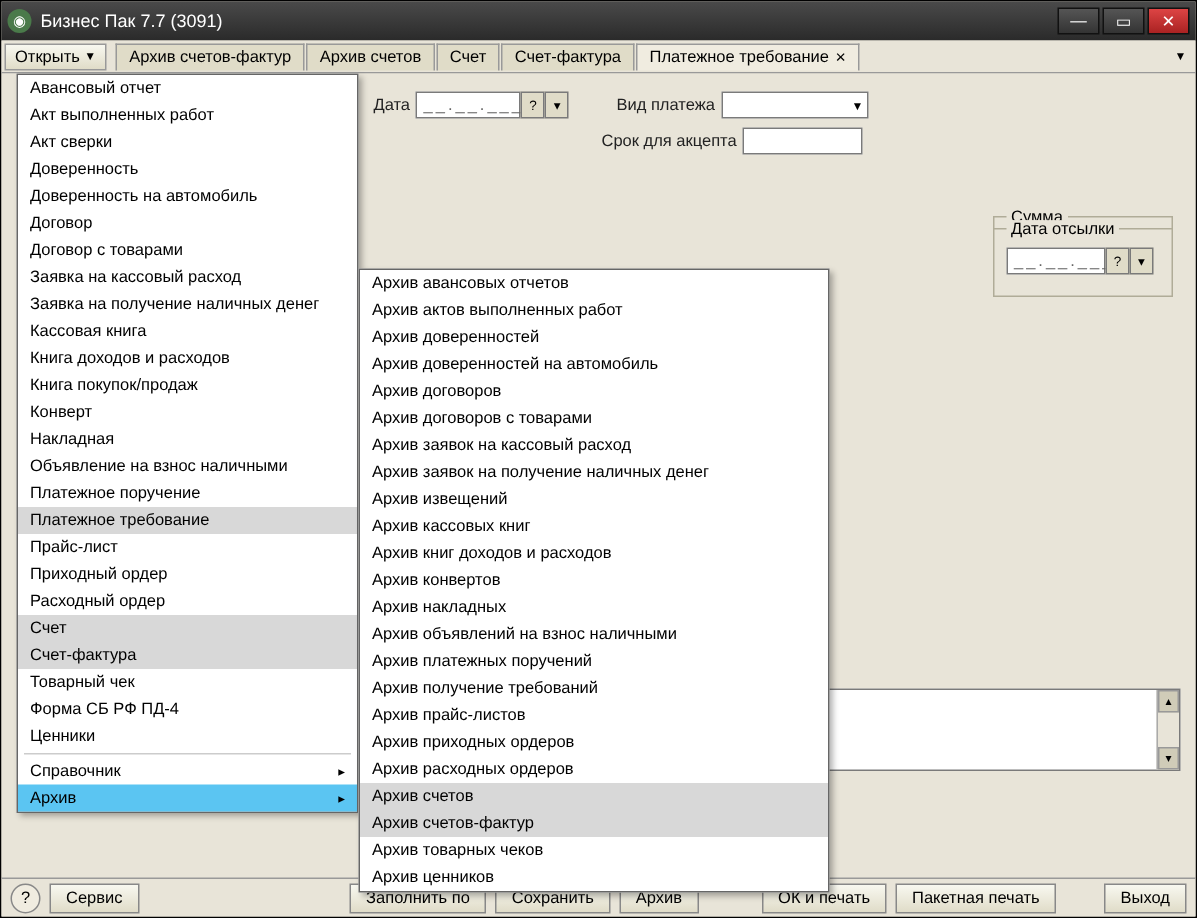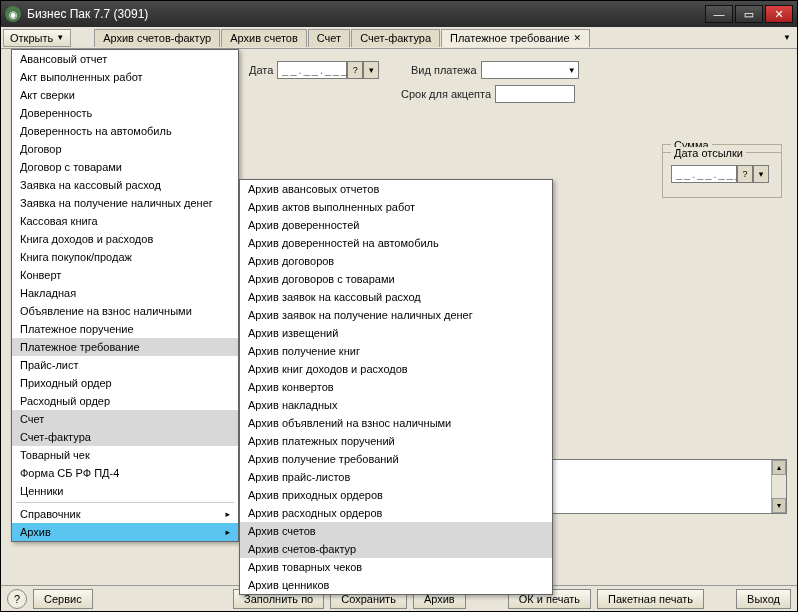--- a/index.html
+++ b/index.html
@@ -5,21 +5,21 @@
 * { margin: 0; padding: 0; box-sizing: border-box; font-family: Tahoma, Arial, sans-serif; font-size: 11px; }
 body { background: #000; width: 798px; height: 612px; overflow: hidden; }
 .window { width: 798px; height: 612px; background: #e8e4d8; border: 1px solid #000; position: relative; }
 .titlebar { height: 26px; background: linear-gradient(#4a4a4a, #2a2a2a); display: flex; align-items: center; padding: 0 4px; color: #fff; }
 .titlebar-icon { width: 16px; height: 16px; background: #4a7a4a; border-radius: 50%; margin-right: 6px; display: flex; align-items: center; justify-content: center; font-size: 10px; }
 .titlebar-title { flex: 1; font-size: 12px; }
 .win-btns { display: flex; gap: 2px; }
 .win-btn { width: 28px; height: 18px; background: linear-gradient(#555,#333); border: 1px solid #111; color: #fff; display: flex; align-items: center; justify-content: center; font-size: 11px; cursor: pointer; }
 .win-btn.close { background: linear-gradient(#d44,#a22); }
 .toolbar { height: 22px; background: #e8e4d8; border-bottom: 1px solid #999; display: flex; align-items: center; padding: 0 2px; }
-.tb-btn { height: 18px; padding: 0 6px; background: linear-gradient(#f8f8f0,#e0dcc8); border: 1px solid #999; display: flex; align-items: center; cursor: pointer; margin-right: 19px; }
+.tb-btn { height: 18px; padding: 0 6px; background: linear-gradient(#f8f8f0,#e0dcc8); border: 1px solid #999; display: flex; align-items: center; cursor: pointer; margin-right: 2px; }
 .tb-btn .caret { margin-left: 3px; font-size: 8px; }
 .tabs { display: flex; margin-left: 4px; flex: 1; }
 .tab { height: 18px; padding: 0 8px; border: 1px solid #999; border-bottom: none; background: #e0dcc8; display: flex; align-items: center; cursor: pointer; margin-right: 1px; font-size: 11px; }
 .tab.active { background: #f0ece0; }
 .tab .close-x { margin-left: 4px; font-size: 9px; }
 .tb-end { margin-left: auto; font-size: 8px; padding: 0 4px; cursor: pointer; }
 .content { position: relative; height: calc(100% - 26px - 22px - 26px); background: #e8e4d8; }
 .form-row { position: absolute; display: flex; align-items: center; gap: 4px; }
 .lbl { color: #222; }
 .inp { height: 18px; border: 1px solid #7a7a7a; background: #fff; padding: 0 2px; }
@@ -166,21 +166,21 @@
     <div class="sub-menu" id="sub-menu">
         <div class="menu-item">Архив авансовых отчетов</div>
         <div class="menu-item">Архив актов выполненных работ</div>
         <div class="menu-item">Архив доверенностей</div>
         <div class="menu-item">Архив доверенностей на автомобиль</div>
         <div class="menu-item">Архив договоров</div>
         <div class="menu-item">Архив договоров с товарами</div>
         <div class="menu-item">Архив заявок на кассовый расход</div>
         <div class="menu-item">Архив заявок на получение наличных денег</div>
         <div class="menu-item">Архив извещений</div>
-        <div class="menu-item">Архив получение книг</div>
+        <div class="menu-item">Архив кассовых книг</div>
         <div class="menu-item">Архив книг доходов и расходов</div>
         <div class="menu-item">Архив конвертов</div>
         <div class="menu-item">Архив накладных</div>
         <div class="menu-item">Архив объявлений на взнос наличными</div>
         <div class="menu-item">Архив платежных поручений</div>
         <div class="menu-item">Архив получение требований</div>
         <div class="menu-item">Архив прайс-листов</div>
         <div class="menu-item">Архив приходных ордеров</div>
         <div class="menu-item">Архив расходных ордеров</div>
         <div class="menu-item sel2">Архив счетов</div>

